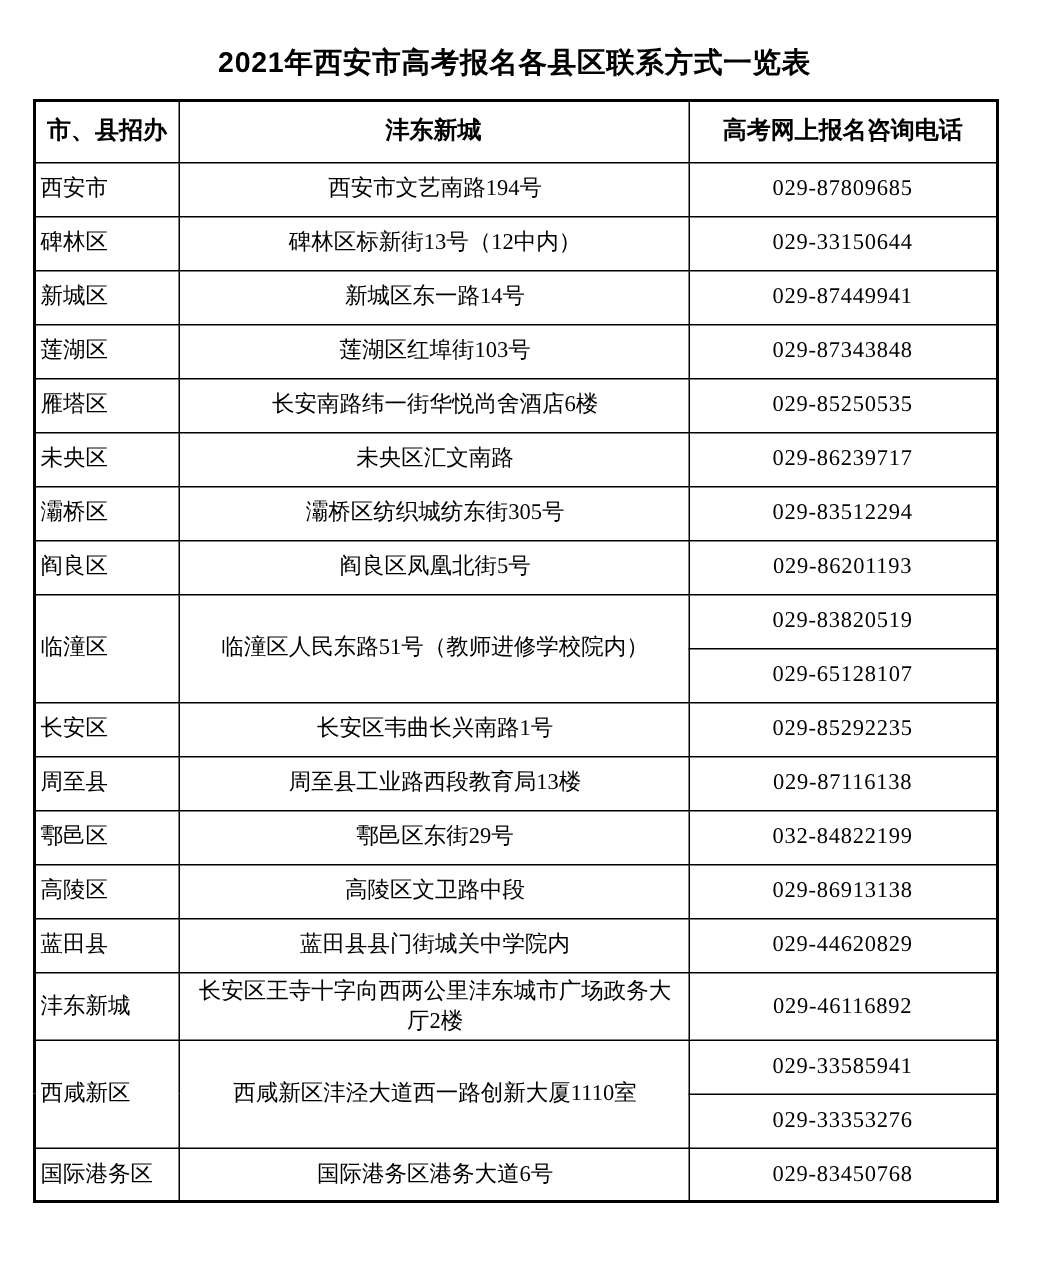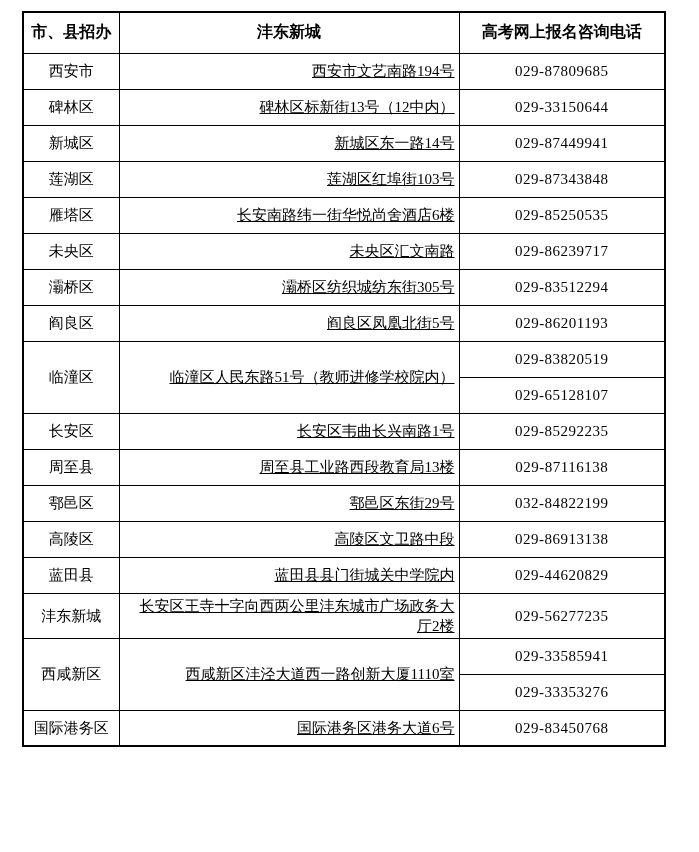--- a/index.html
+++ b/index.html
@@ -46,28 +46,29 @@
   }
   td {
     font-size: 15px;
     height: 36px;
     vertical-align: middle;
     line-height: 20px;
   }
   .col-district { width: 96px; }
   .col-address  { width: 340px; }
   .col-phone    { width: 206px; }
-  .c-district { text-align: center; padding: 2px 3px; }
-  .c-address  { text-align: right; padding: 2px 4px 2px 6px; text-decoration: underline; }
+  .c-district { text-align: left; padding: 2px 3px; }
+  .c-address  { text-align: center; padding: 2px 4px 2px 6px; }
   .c-phone    { text-align: center; padding: 2px 3px; letter-spacing: 0.5px; }
 </style>
 </head>
 <body>
 
 <div class="page">
+  <div class="title">2021年西安市高考报名各县区联系方式一览表</div>
   <table class="contact-table">
     <colgroup>
       <col class="col-district">
       <col class="col-address">
       <col class="col-phone">
     </colgroup>
     <thead>
       <tr>
           <th>市、县招办</th>
           <th>沣东新城</th>
@@ -144,21 +145,21 @@
           <td class="c-phone">029-86913138</td>
         </tr>
         <tr>
           <td class="c-district" rowspan="1">蓝田县</td>
           <td class="c-address" rowspan="1">蓝田县县门街城关中学院内</td>
           <td class="c-phone">029-44620829</td>
         </tr>
         <tr>
           <td class="c-district" rowspan="1">沣东新城</td>
           <td class="c-address" rowspan="1">长安区王寺十字向西两公里沣东城市广场政务大厅2楼</td>
-          <td class="c-phone">029-56277235</td>
+          <td class="c-phone">029-46116892</td>
         </tr>
         <tr>
           <td class="c-district" rowspan="2">西咸新区</td>
           <td class="c-address" rowspan="2">西咸新区沣泾大道西一路创新大厦1110室</td>
           <td class="c-phone">029-33585941</td>
         </tr>
         <tr>
           <td class="c-phone">029-33353276</td>
         </tr>
         <tr>

